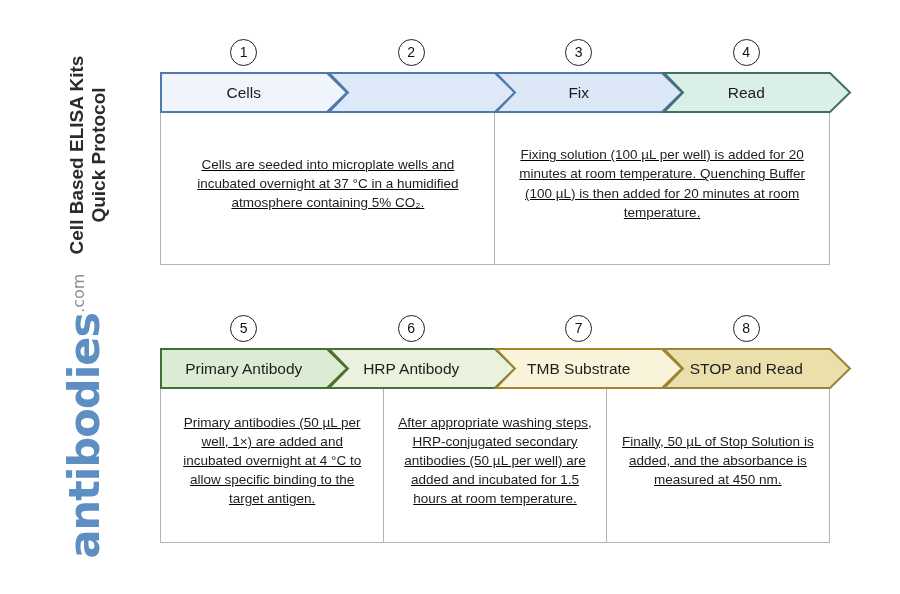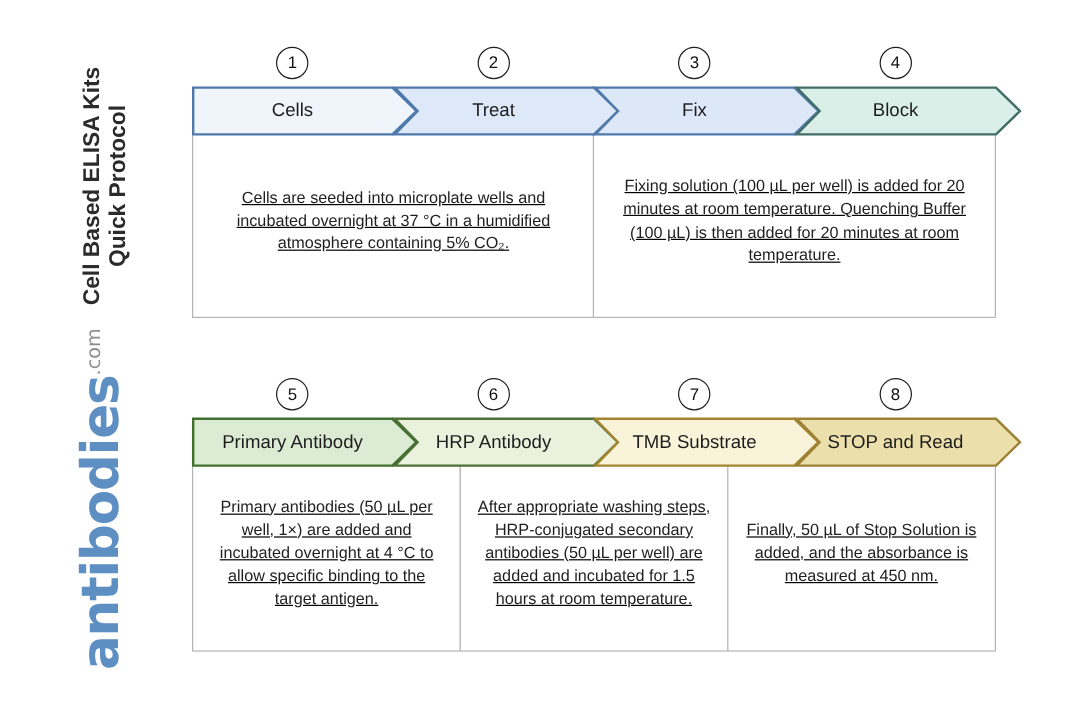--- a/index.html
+++ b/index.html
@@ -85,23 +85,22 @@
     <svg class="arrow a1" width="188" height="41" viewBox="0 0 188 41">
         <polygon points="1,1 167,1 187,20.5 167,40 1,40 20,20.5" fill="#dde8f8" stroke="#4f79ab"></polygon>
       </svg>
     <svg class="arrow a2" width="188" height="41" viewBox="0 0 188 41">
         <polygon points="1,1 167,1 187,20.5 167,40 1,40 20,20.5" fill="#dce7f8" stroke="#4f79ab"></polygon>
       </svg>
     <svg class="arrow a3" width="188" height="41" viewBox="0 0 188 41">
         <polygon points="1,1 167,1 187,20.5 167,40 1,40 20,20.5" fill="#d9efe7" stroke="#426e66"></polygon>
       </svg>
     <div class="arrow-label a0">Cells</div>
-    <div class="arrow-label a1">Treat</div>
     <div class="arrow-label a2">Fix</div>
-    <div class="arrow-label a3">Block</div>
+    <div class="arrow-label a3">Read</div>
   </div>
   <div class="boxes-row">
     <div class="desc-box">
         <p>Cells are seeded into microplate wells and incubated overnight at 37 °C in a humidified atmosphere containing 5% CO₂.</p>
       </div>
     <div class="desc-box">
         <p>Fixing solution (100 µL per well) is added for 20 minutes at room temperature. Quenching Buffer (100 µL) is then added for 20 minutes at room temperature.</p>
       </div>
   </div>
 </div>

